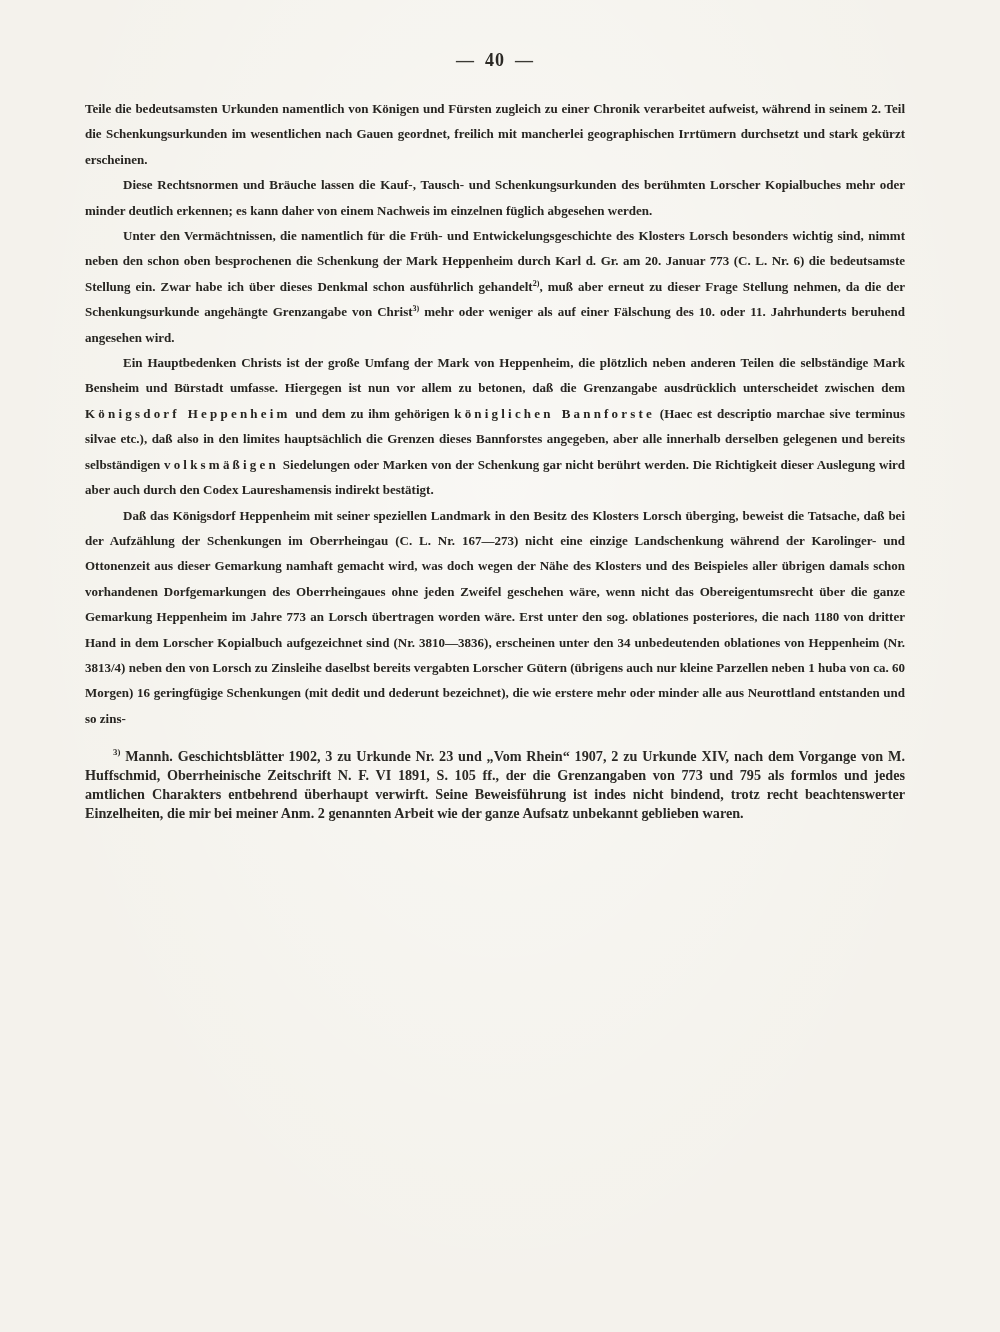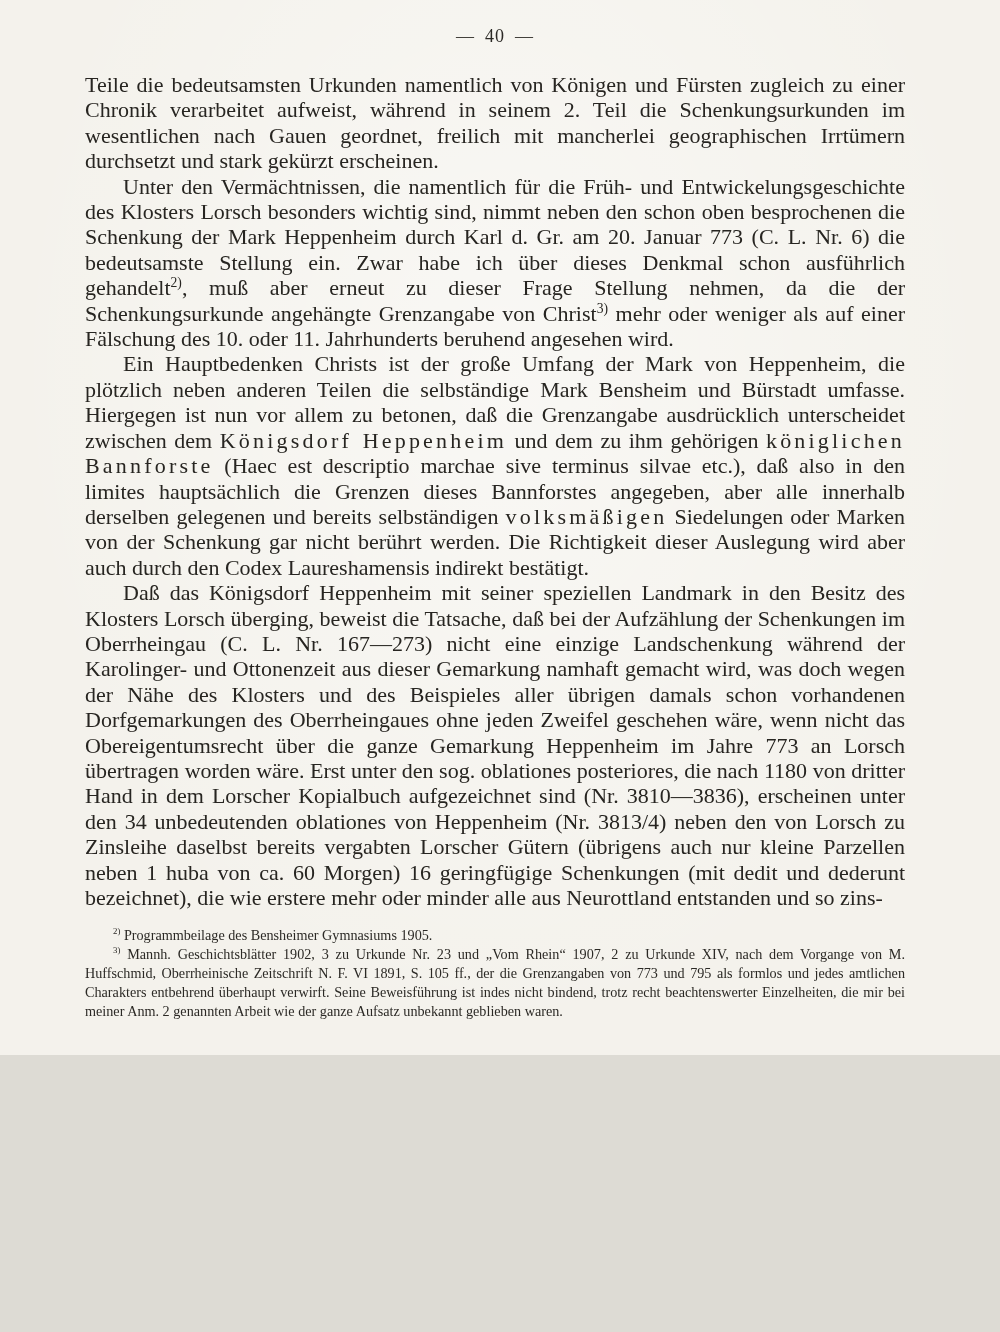--- a/index.html
+++ b/index.html
@@ -3,45 +3,46 @@
 <meta charset="utf-8">
 <style>
   html, body {
     margin: 0;
     padding: 0;
     background: #dddbd4;
   }
   .page {
     position: relative;
     width: 1000px;
-    height: 1055px;
+    height: 1332px;
     margin: 0 auto;
     box-sizing: border-box;
     background:
       radial-gradient(ellipse at 50% 35%, rgba(255,255,255,0.45), rgba(0,0,0,0) 70%),
       #f4f2ec;
     color: #262420;
     font-family: "Liberation Serif", "DejaVu Serif", serif;
-    padding: 26px 95px 0 85px;
+    padding: 50px 95px 0 85px;
     overflow: hidden;
+    font-weight: bold;
   }
   .page-header {
     text-align: center;
     font-size: 18px;
     line-height: 20px;
     margin-bottom: 26px;
     letter-spacing: 1px;
     color: #2b2925;
   }
   .page-header .dash {
     padding: 0 10px;
     color: #3a3833;
   }
   .body-text {
-    font-size: 22px;
+    font-size: 13px;
     line-height: 25.4px;
     text-align: justify;
     color: #272521;
   }
   .body-text p.para {
     margin: 0;
   }
   .body-text p.para.indent {
     text-indent: 38px;
   }
@@ -70,23 +71,23 @@
 <body>
 
 <div class="page">
 
   <div class="page-header">
     <span class="dash">—</span><span>40</span><span class="dash">—</span>
   </div>
 
   <div class="body-text">
       <p class="para"><span>Teile die bedeutsamsten Urkunden namentlich von Königen und Fürsten zugleich zu einer Chronik verarbeitet aufweist, während in seinem 2. Teil die Schenkungsurkunden im wesentlichen nach Gauen geordnet, freilich mit mancherlei geographischen Irrtümern durchsetzt und stark gekürzt erscheinen.</span></p>
+      <p class="para indent"><span>Diese Rechtsnormen und Bräuche lassen die Kauf-, Tausch- und Schenkungsurkunden des berühmten Lorscher Kopialbuches mehr oder minder deutlich erkennen; es kann daher von einem Nachweis im einzelnen füglich abgesehen werden.</span></p>
       <p class="para indent"><span>Unter den Vermächtnissen, die namentlich für die Früh- und Entwickelungsgeschichte des Klosters Lorsch besonders wichtig sind, nimmt neben den schon oben besprochenen die Schenkung der Mark Heppenheim durch Karl d. Gr. am 20. Januar 773 (C. L. Nr. 6) die bedeutsamste Stellung ein. Zwar habe ich über dieses Denkmal schon ausführlich gehandelt</span><sup class="fn-ref">2)</sup><span>, muß aber erneut zu dieser Frage Stellung nehmen, da die der Schenkungsurkunde angehängte Grenzangabe von Christ</span><sup class="fn-ref">3)</sup><span> mehr oder weniger als auf einer Fälschung des 10. oder 11. Jahrhunderts beruhend angesehen wird.</span></p>
       <p class="para indent"><span>Ein Hauptbedenken Christs ist der große Umfang der Mark von Heppenheim, die plötzlich neben anderen Teilen die selbständige Mark Bensheim und Bürstadt umfasse. Hiergegen ist nun vor allem zu betonen, daß die Grenzangabe ausdrücklich unterscheidet zwischen dem </span><span class="spaced">Königsdorf Heppenheim</span><span> und dem zu ihm gehörigen </span><span class="spaced">königlichen Bannforste</span><span> (Haec est descriptio marchae sive terminus silvae etc.), daß also in den limites hauptsächlich die Grenzen dieses Bannforstes angegeben, aber alle innerhalb derselben gelegenen und bereits selbständigen </span><span class="spaced">volksmäßigen</span><span> Siedelungen oder Marken von der Schenkung gar nicht berührt werden. Die Richtigkeit dieser Auslegung wird aber auch durch den Codex Laureshamensis indirekt bestätigt.</span></p>
       <p class="para indent"><span>Daß das Königsdorf Heppenheim mit seiner speziellen Landmark in den Besitz des Klosters Lorsch überging, beweist die Tatsache, daß bei der Aufzählung der Schenkungen im Oberrheingau (C. L. Nr. 167—273) nicht eine einzige Landschenkung während der Karolinger- und Ottonenzeit aus dieser Gemarkung namhaft gemacht wird, was doch wegen der Nähe des Klosters und des Beispieles aller übrigen damals schon vorhandenen Dorfgemarkungen des Oberrheingaues ohne jeden Zweifel geschehen wäre, wenn nicht das Obereigentumsrecht über die ganze Gemarkung Heppenheim im Jahre 773 an Lorsch übertragen worden wäre. Erst unter den sog. oblationes posteriores, die nach 1180 von dritter Hand in dem Lorscher Kopialbuch aufgezeichnet sind (Nr. 3810—3836), erscheinen unter den 34 unbedeutenden oblationes von Heppenheim (Nr. 3813/4) neben den von Lorsch zu Zinsleihe daselbst bereits vergabten Lorscher Gütern (übrigens auch nur kleine Parzellen neben 1 huba von ca. 60 Morgen) 16 geringfügige Schenkungen (mit dedit und dederunt bezeichnet), die wie erstere mehr oder minder alle aus Neurottland entstanden und so zins-</span></p>
     </div>
 
   <div class="footnotes">
-      <p class="footnote"><sup class="fn-ref">2)</sup><span> Programmbeilage des Bensheimer Gymnasiums 1905.</span></p>
       <p class="footnote"><sup class="fn-ref">3)</sup><span> Mannh. Geschichtsblätter 1902, 3 zu Urkunde Nr. 23 und „Vom Rhein“ 1907, 2 zu Urkunde XIV, nach dem Vorgange von M. Huffschmid, Oberrheinische Zeitschrift N. F. VI 1891, S. 105 ff., der die Grenzangaben von 773 und 795 als formlos und jedes amtlichen Charakters entbehrend überhaupt verwirft. Seine Beweisführung ist indes nicht bindend, trotz recht beachtenswerter Einzelheiten, die mir bei meiner Anm. 2 genannten Arbeit wie der ganze Aufsatz unbekannt geblieben waren.</span></p>
     </div>
 
 </div>
 
 </body></html>

